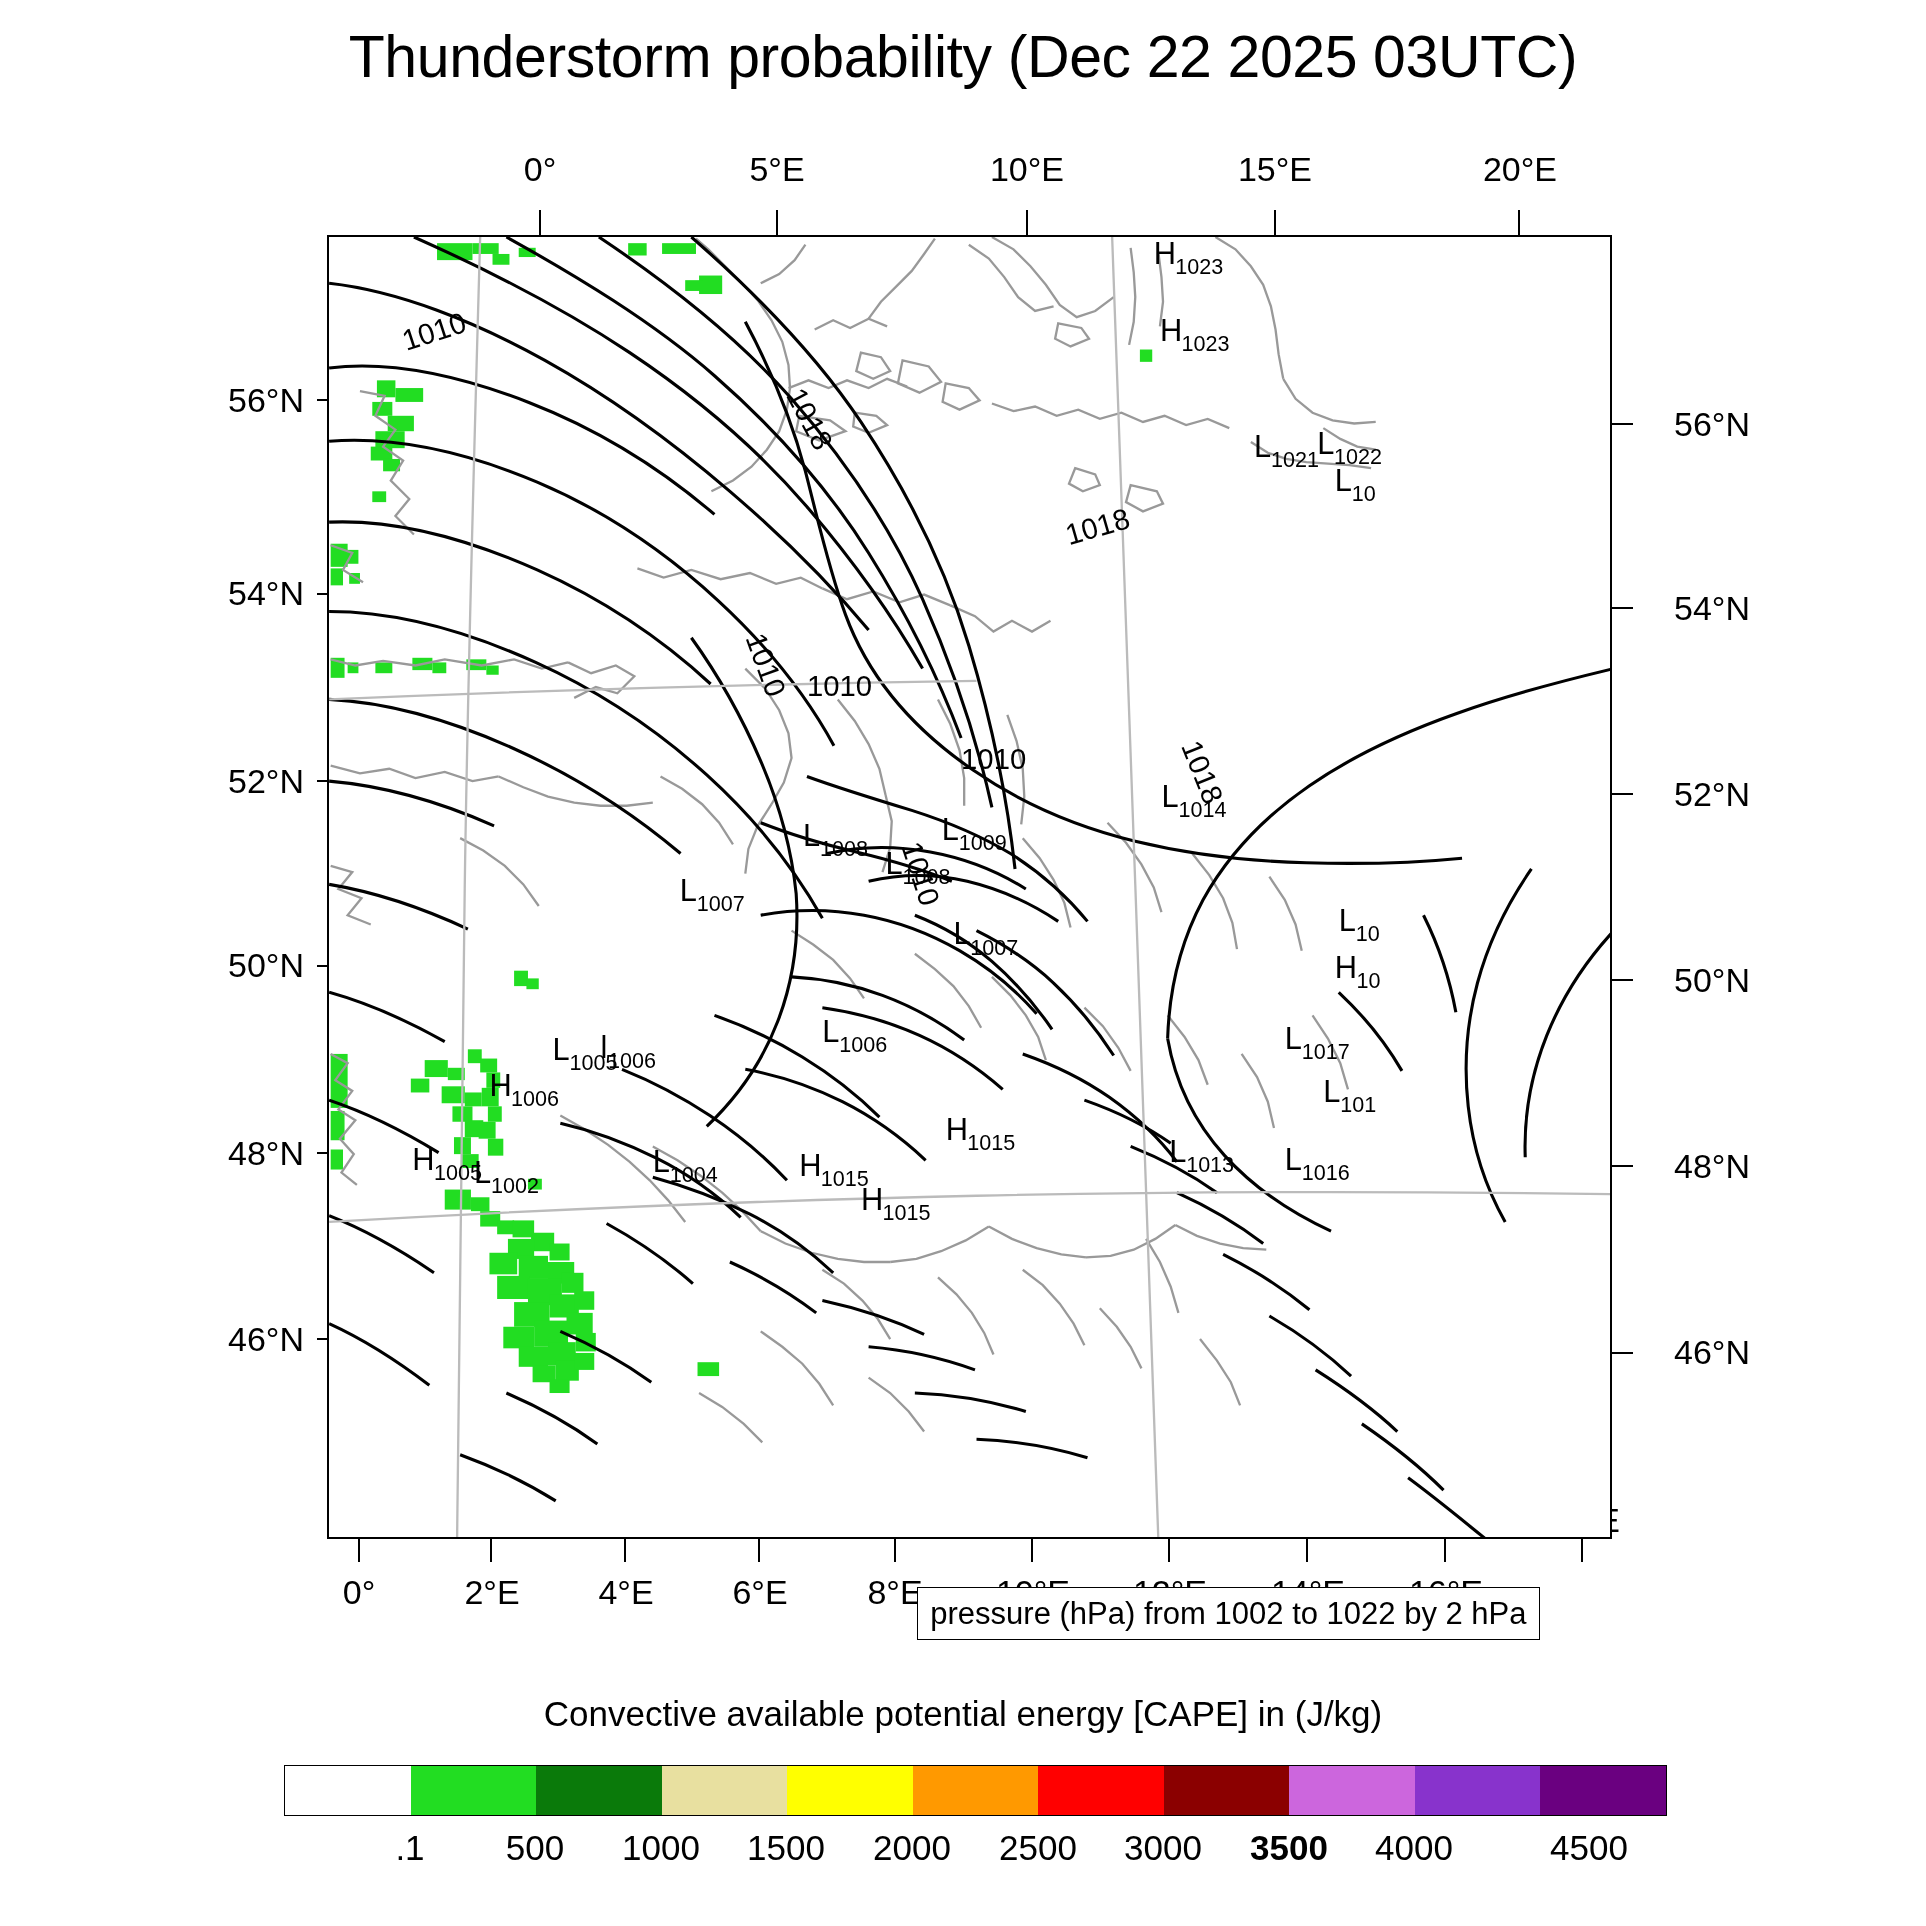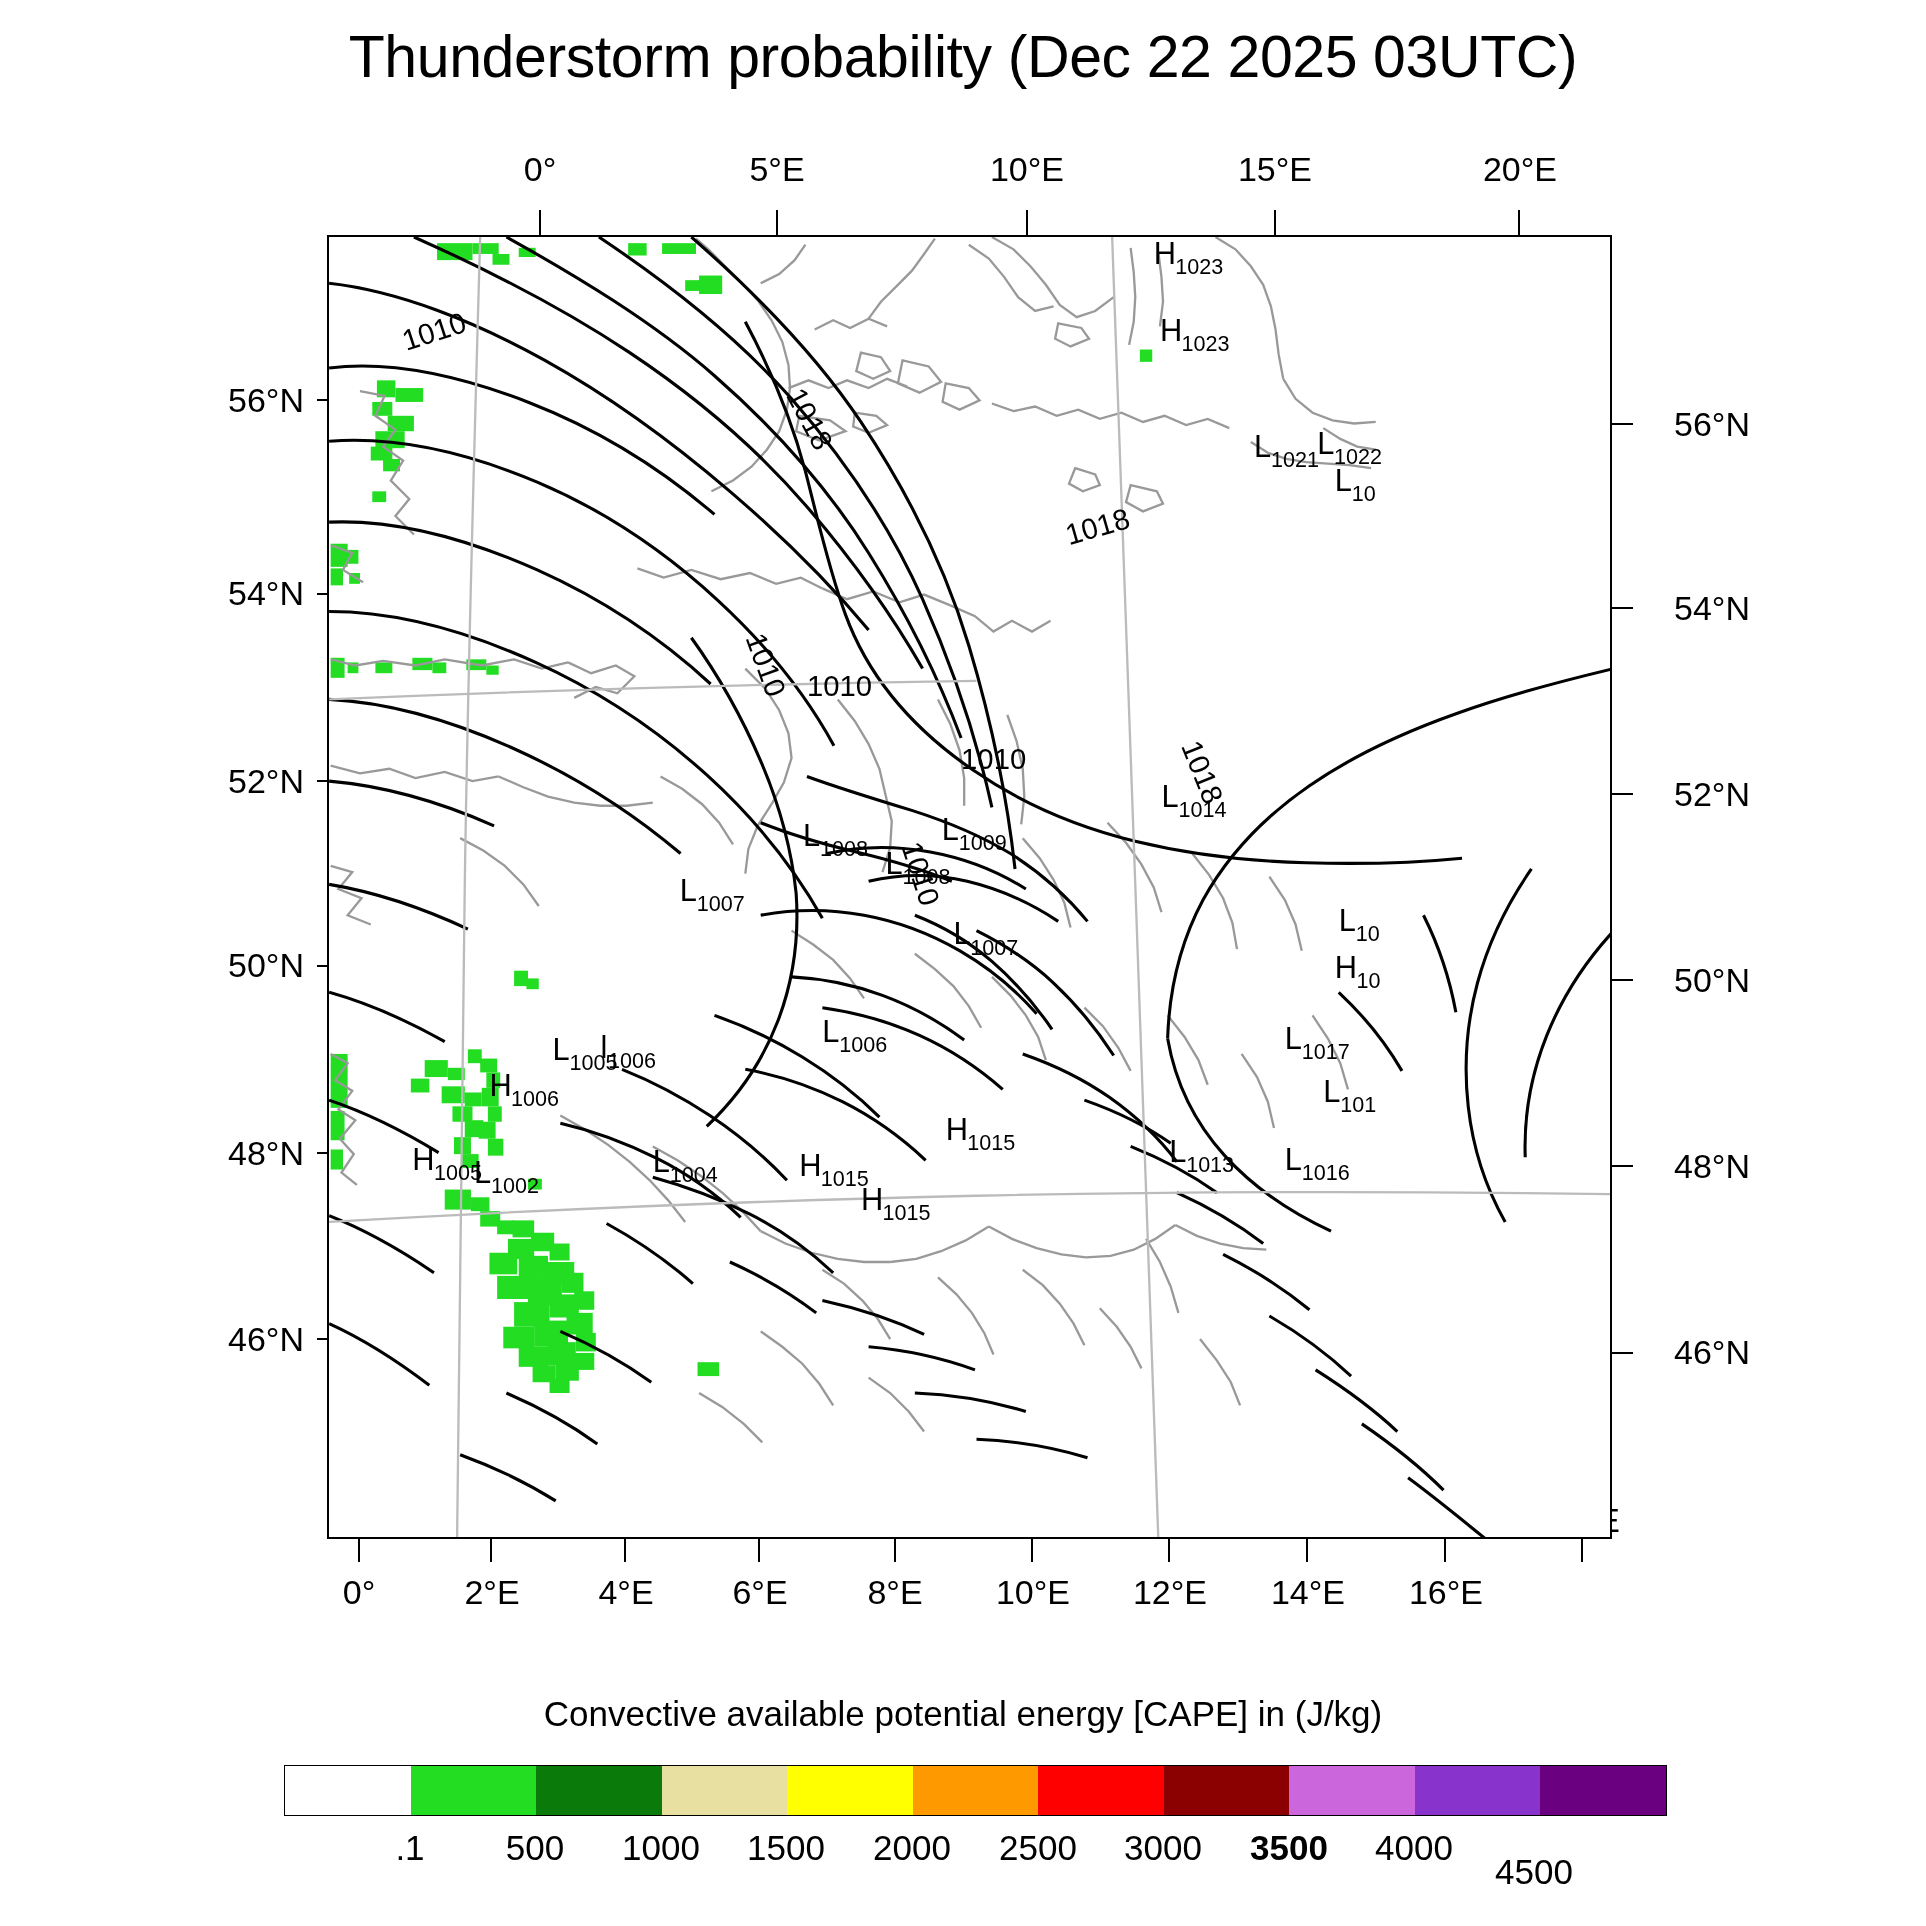--- a/index.html
+++ b/index.html
@@ -484,20 +484,21 @@
             <text x="442" y="1226" font-size="28">1004</text>
           <text x="610" y="1218">H</text>
             <text x="638" y="1231" font-size="28">1015</text>
           <text x="690" y="1263">H</text>
             <text x="718" y="1276" font-size="28">1015</text>
         </g>
       </g>
     </svg>
   </div>
 
+  <div id="pressure-note">pressure (hPa) from 1002 to 1022 by 2 hPa</div>
 
   <div id="cbar-title">Convective available potential energy [CAPE] in (J/kg)</div>
 
   <div id="cbar">
     <div class="swatch" style="background:#ffffff;"></div>
     <div class="swatch" style="background:#22dd22;"></div>
     <div class="swatch" style="background:#0a7a0a;"></div>
     <div class="swatch" style="background:#e8e0a0;"></div>
     <div class="swatch" style="background:#ffff00;"></div>
     <div class="swatch" style="background:#ff9900;"></div>
@@ -511,17 +512,17 @@
   <div id="cbar-labels">
     <div class="cbar-lab" style="left:126px;">.1</div>
     <div class="cbar-lab" style="left:251px;">500</div>
     <div class="cbar-lab" style="left:377px;">1000</div>
     <div class="cbar-lab" style="left:502px;">1500</div>
     <div class="cbar-lab" style="left:628px;">2000</div>
     <div class="cbar-lab" style="left:754px;">2500</div>
     <div class="cbar-lab" style="left:879px;">3000</div>
     <div class="cbar-lab" style="left:1005px;font-weight:bold;">3500</div>
     <div class="cbar-lab" style="left:1130px;">4000</div>
-    <div class="cbar-lab" style="left:1250px;margin-top:24px;">4500</div>
+    <div class="cbar-lab" style="left:1305px;">4500</div>
   </div>
 
 </div>
 
 
 </body></html>

